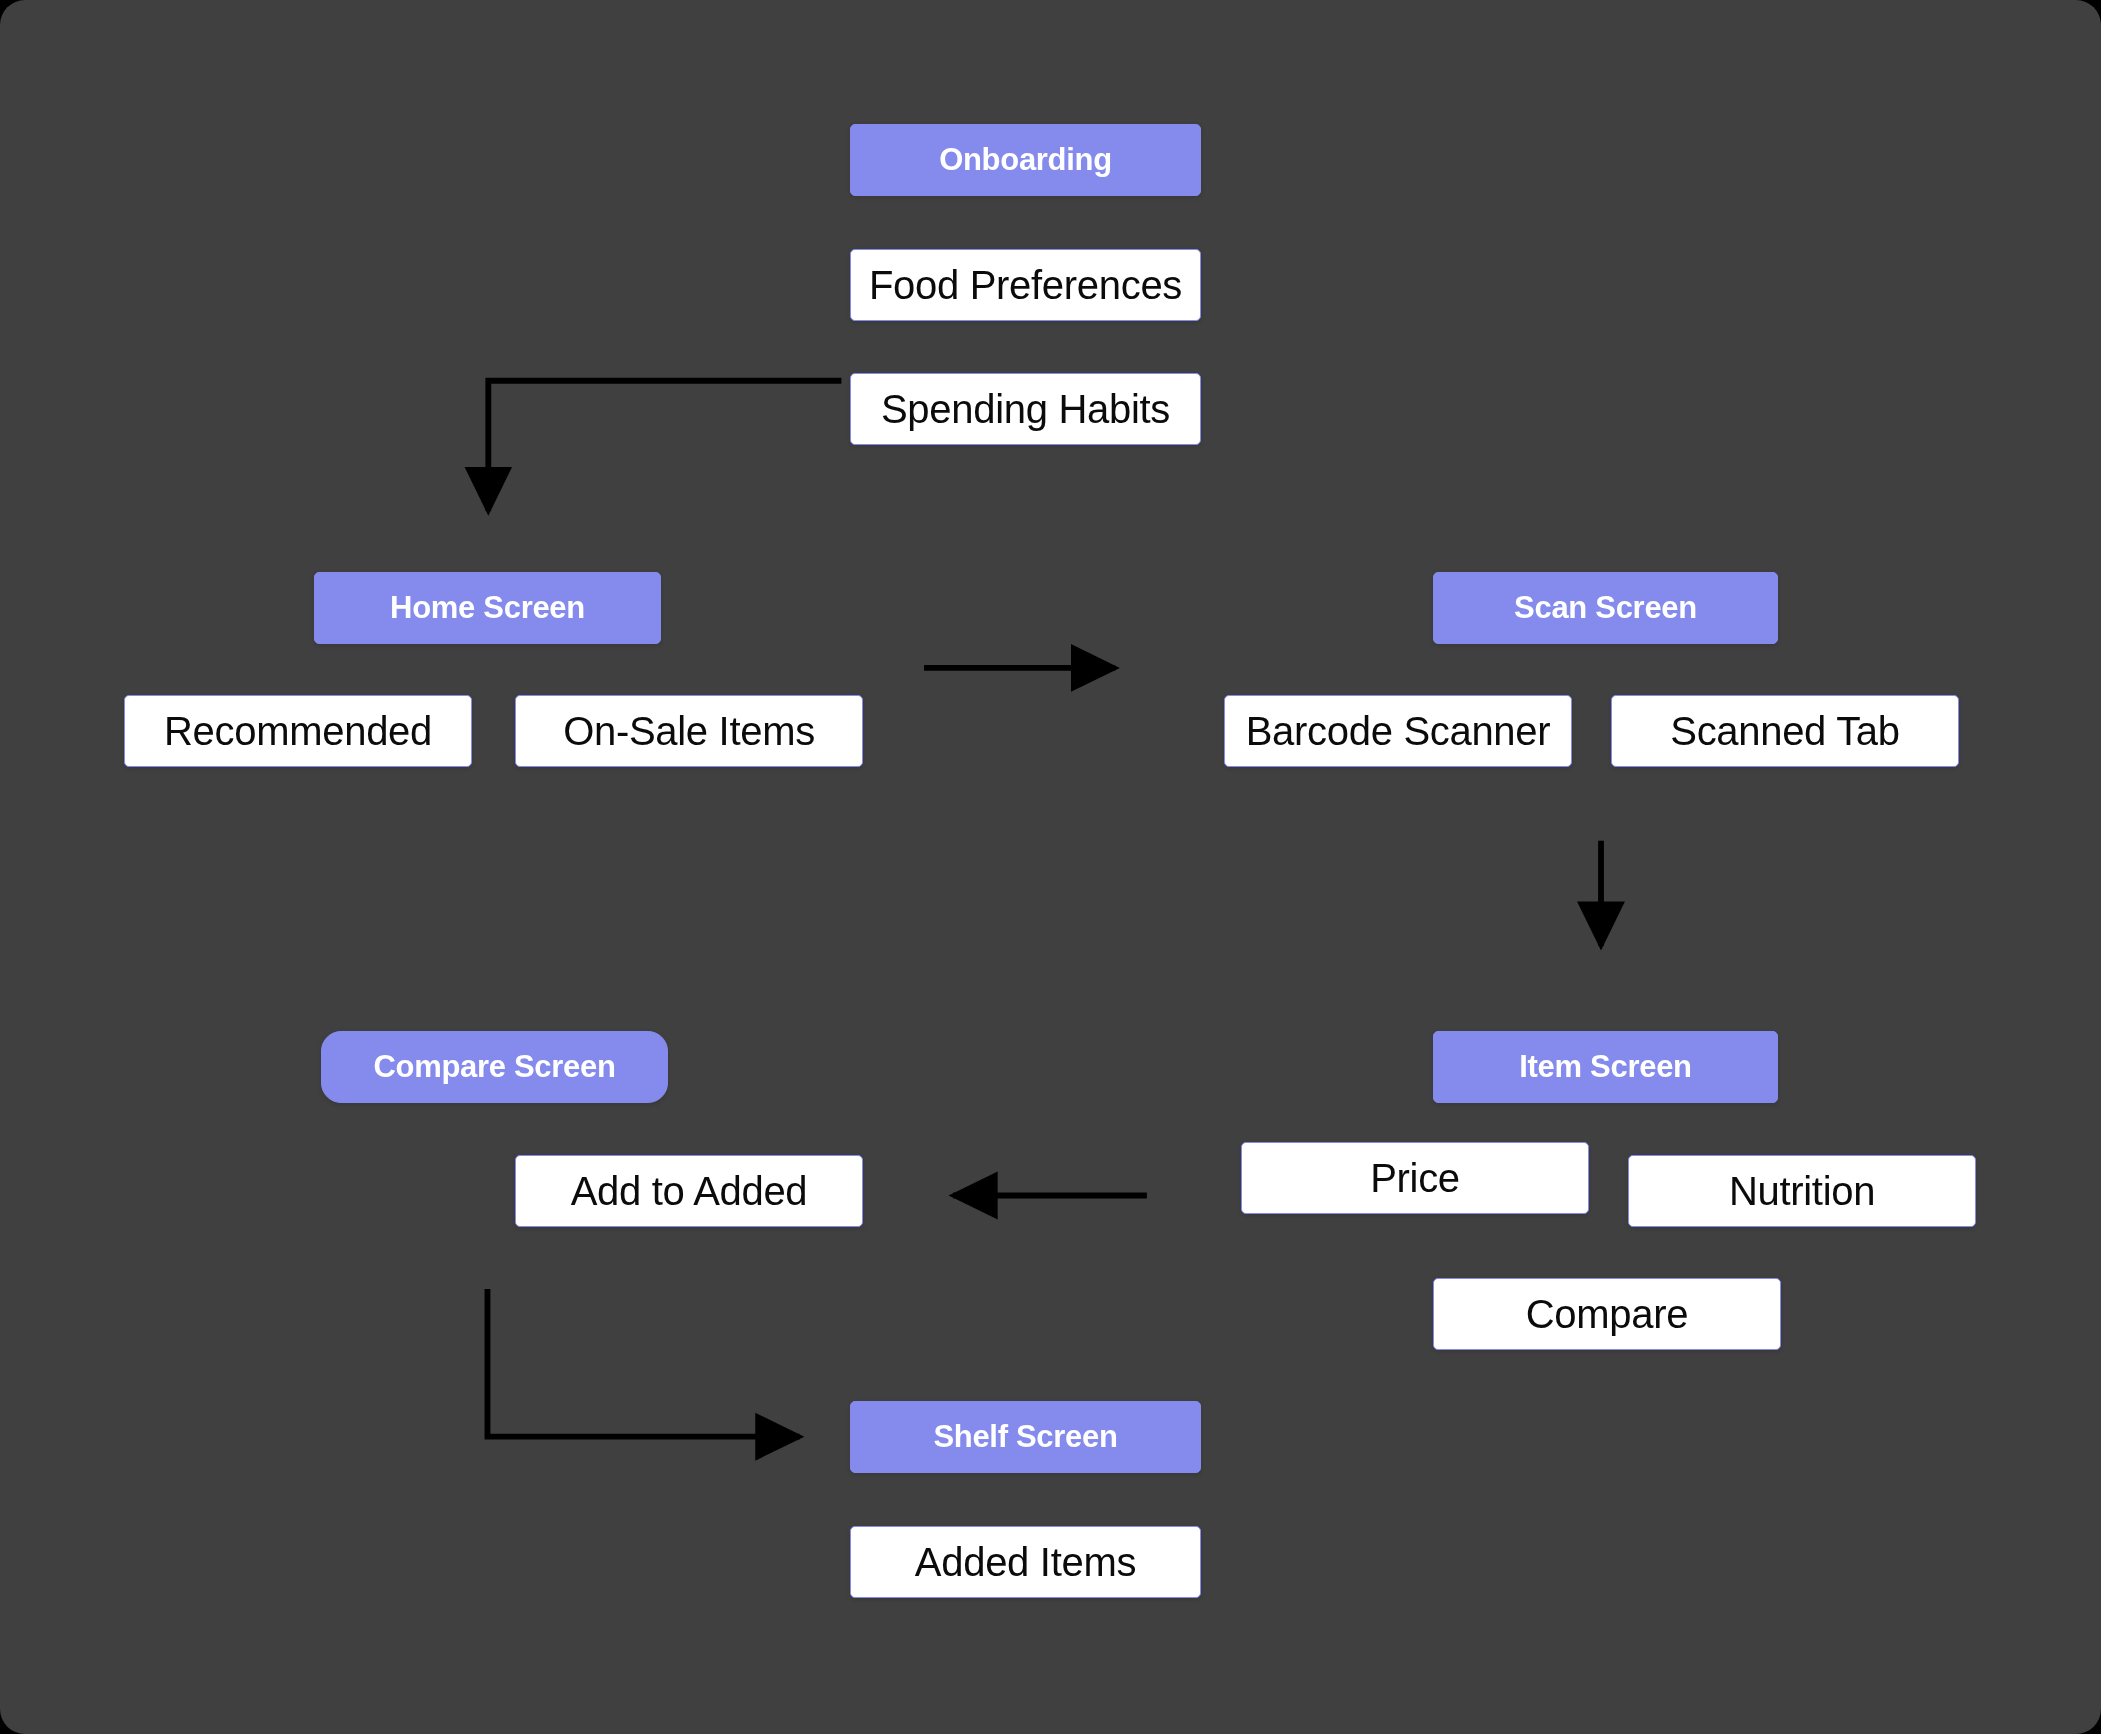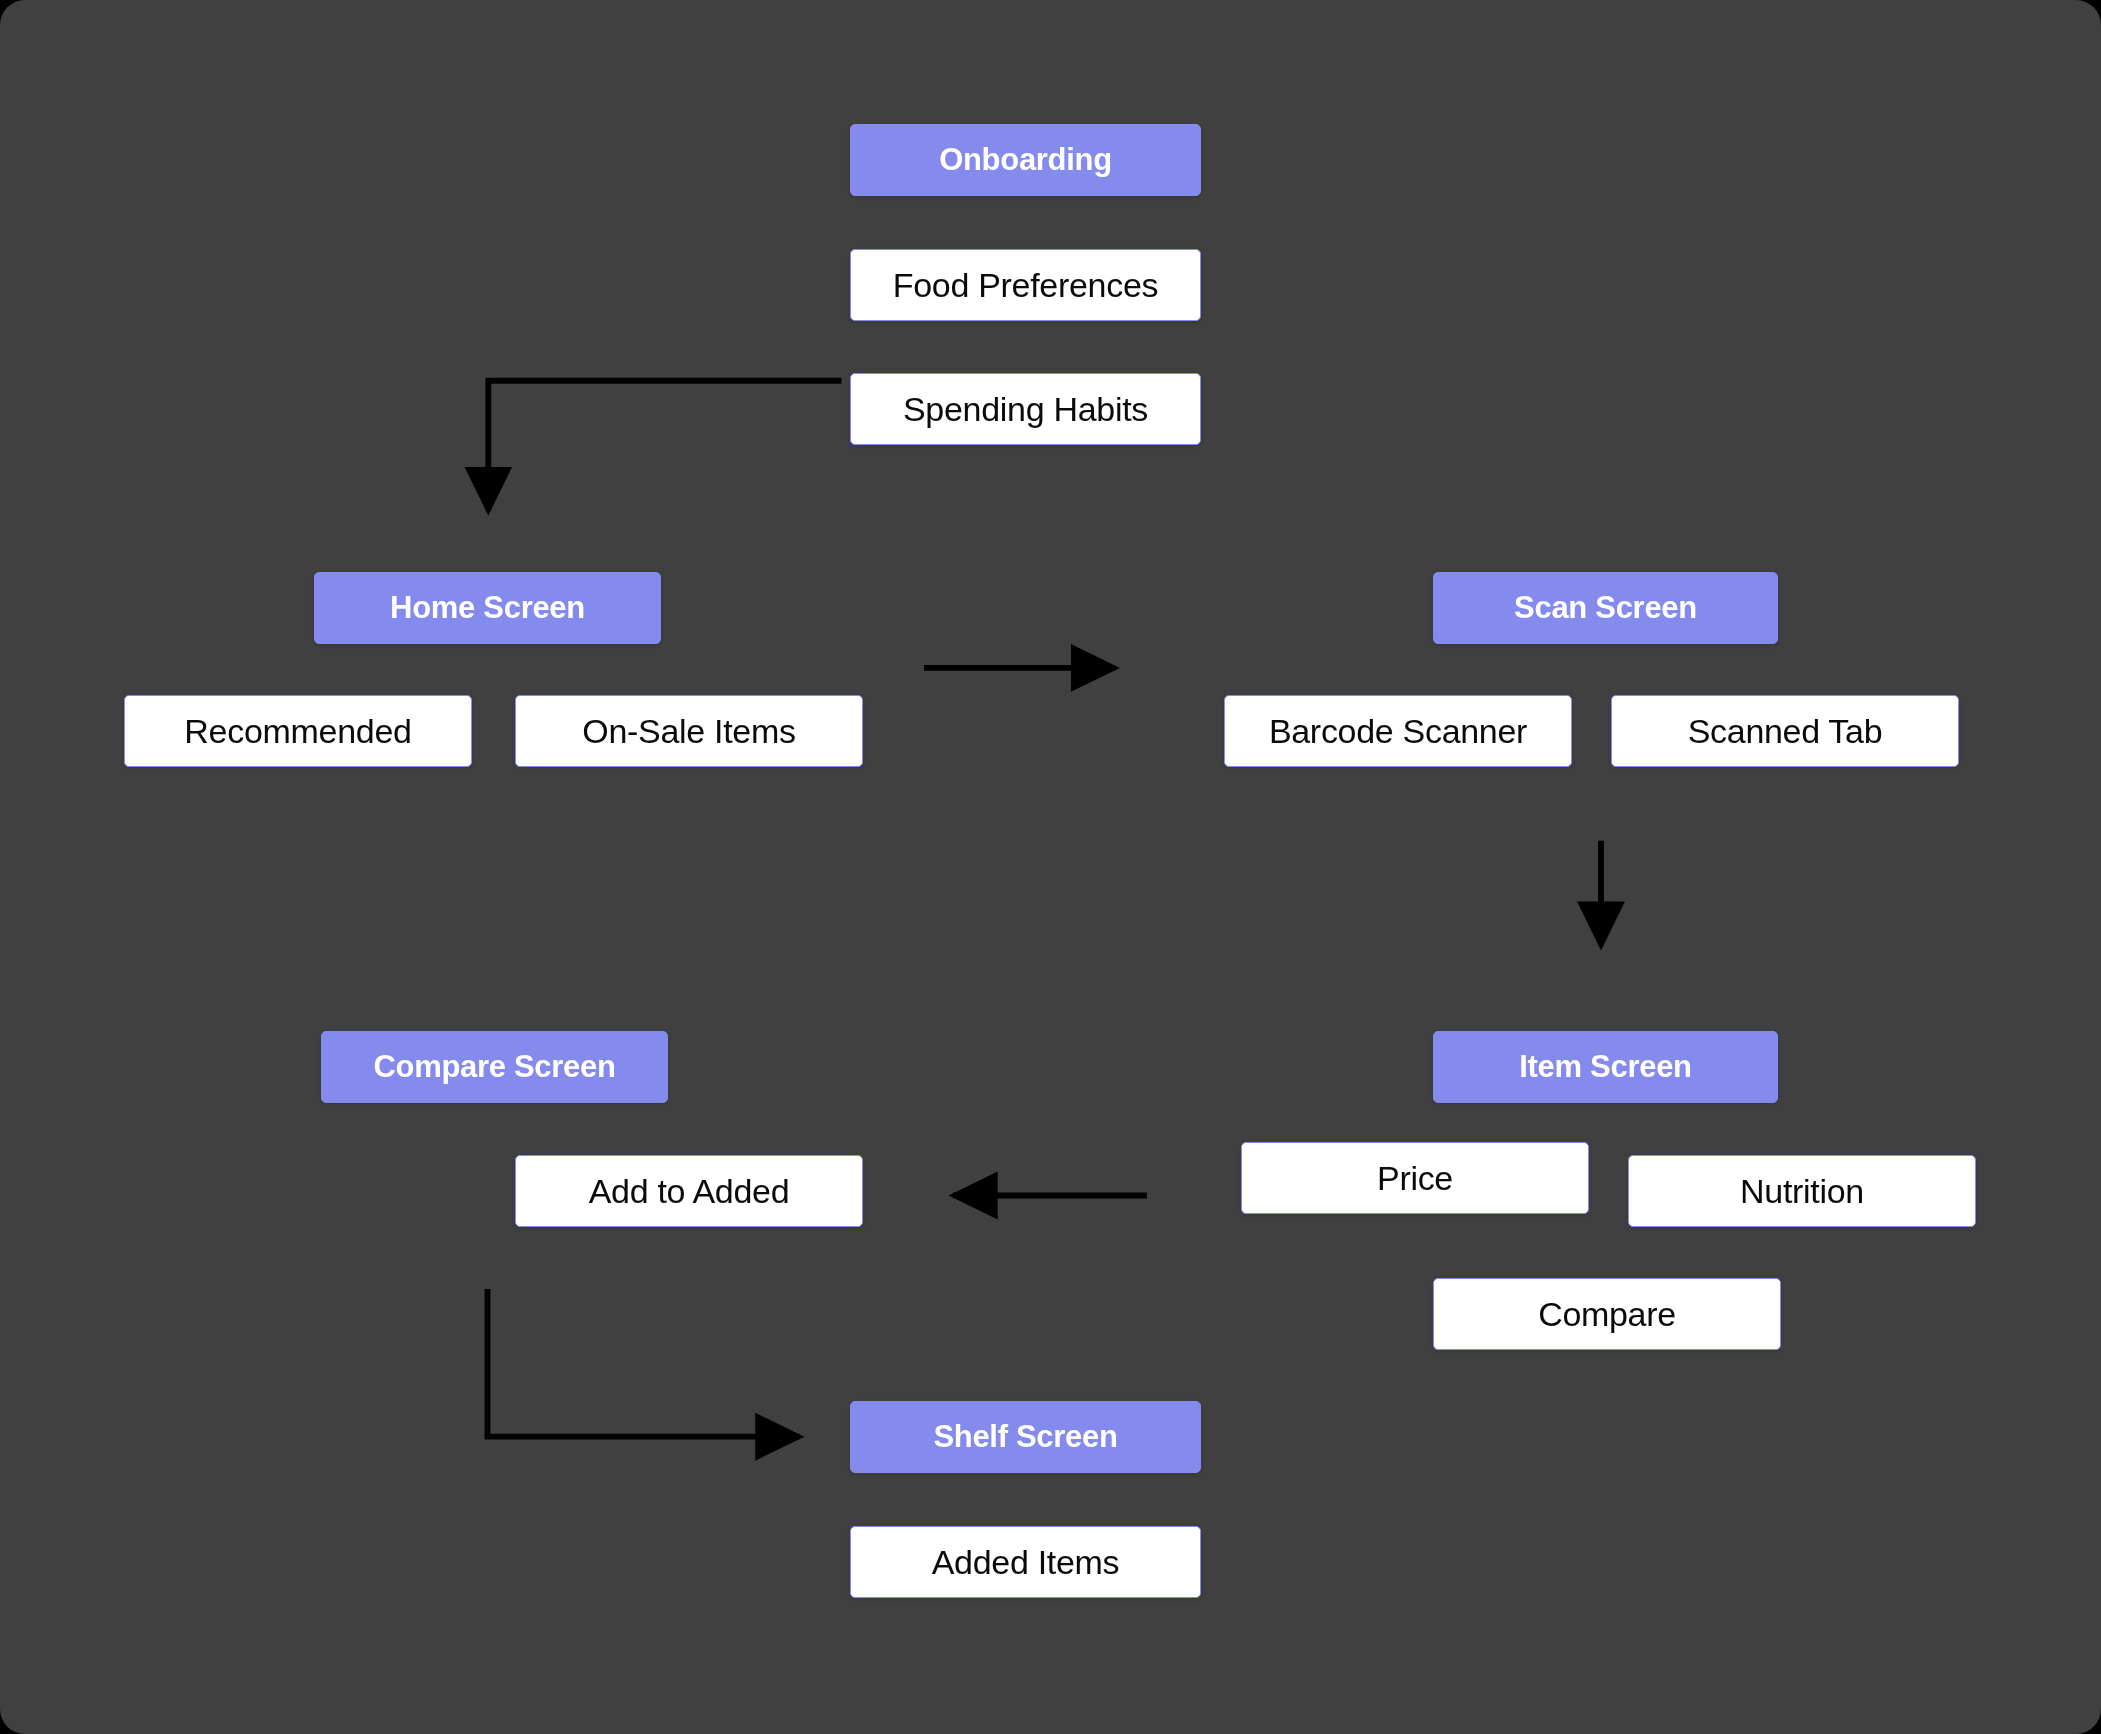--- a/index.html
+++ b/index.html
@@ -43,21 +43,21 @@
     font-weight: bold;
     font-size: 31px;
     letter-spacing: -0.3px;
   }
 
   .node.sub {
     background: #ffffff;
     border: 1.7px solid #858bec;
     color: #0b0b0b;
     font-weight: normal;
-    font-size: 34px;
+    font-size: 40px;
     letter-spacing: -0.3px;
   }
 
   #edges {
     position: absolute;
     left: 0;
     top: 0;
     width: 2101px;
     height: 1734px;
     pointer-events: none;
@@ -115,21 +115,21 @@
   </div>
 
   <div class="node sub" style="left:1224px; top:695px; width:348px; height:72px;">
     <span>Barcode Scanner</span>
   </div>
 
   <div class="node sub" style="left:1611px; top:695px; width:348px; height:72px;">
     <span>Scanned Tab</span>
   </div>
 
-  <div class="node screen" style="left:321px; top:1031px; width:347px; height:72px;">
+  <div class="node screen" style="left:321px; top:1031px; width:347px; height:72px;border-radius:20px;">
     <span>Compare Screen</span>
   </div>
 
 
   <div class="node sub" style="left:515px; top:1155px; width:348px; height:72px;">
     <span>Add to Added</span>
   </div>
 
   <div class="node screen" style="left:1433px; top:1031px; width:345px; height:72px;">
     <span>Item Screen</span>

